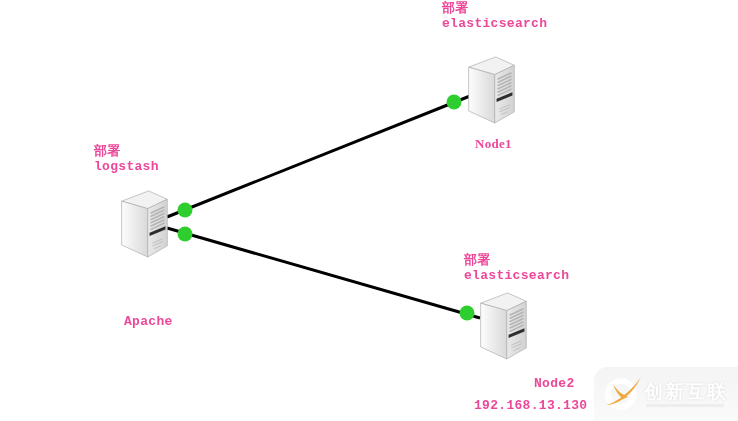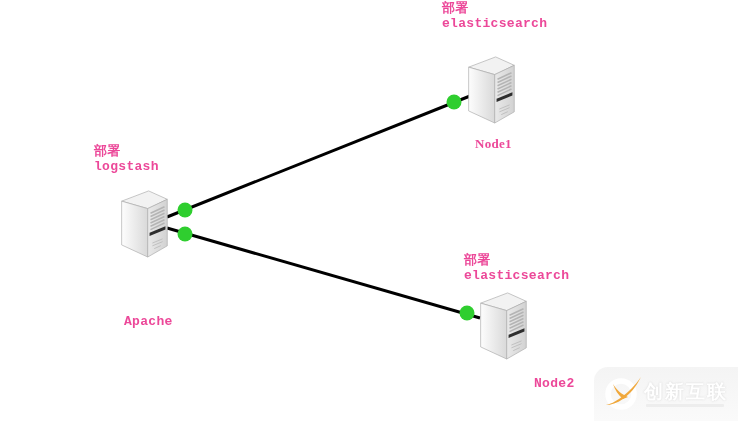--- a/index.html
+++ b/index.html
@@ -162,20 +162,21 @@
     </g>
     <polygon points="35,48 52,41 52,44.5 35,51.5" fill="#2e2e2e"></polygon>
     <g stroke="#bdbdbd" stroke-width="1">
       <line x1="38" y1="59" x2="49" y2="54.5"></line>
         <line x1="38" y1="62" x2="49" y2="57.5"></line>
       <line x1="40" y1="65" x2="47" y2="61.8"></line>
     </g>
   </svg>
 
   <div class="lbl" style="left:486px;top:376px;margin-left:48px;">Node2</div>
+  <div class="lbl" style="left:474px;top:398px;">192.168.13.130</div>
 
   <div class="watermark">
     <svg class="wm-logo" width="42" height="42" viewBox="0 0 42 42">
       <circle cx="20" cy="21" r="13" fill="none" stroke="#ffffff" stroke-width="5.5"></circle>
       <path d="M5 32 C 14 30, 23 23, 31 15 C 34 12, 37 8, 40 4 C 35 14, 29 21, 22 26 C 16 30, 10 32, 5 32 Z" fill="#f0a83c"></path>
       <path d="M12 11 C 16 17, 20 21, 27 24 L 22 26 C 17 22, 14 17, 12 11 Z" fill="#f0a83c"></path>
     </svg>
     <div class="wm-brand">创新互联</div>
     <div class="wm-tagline"></div>
   </div>

